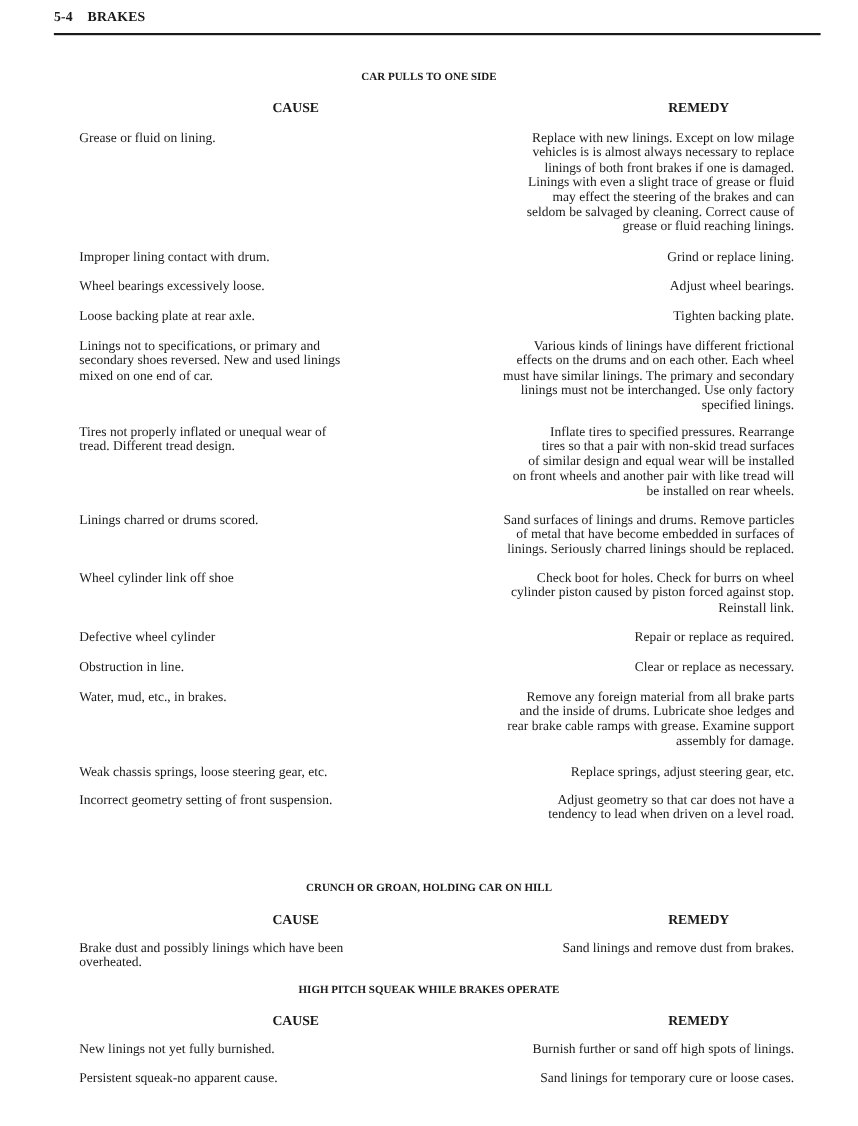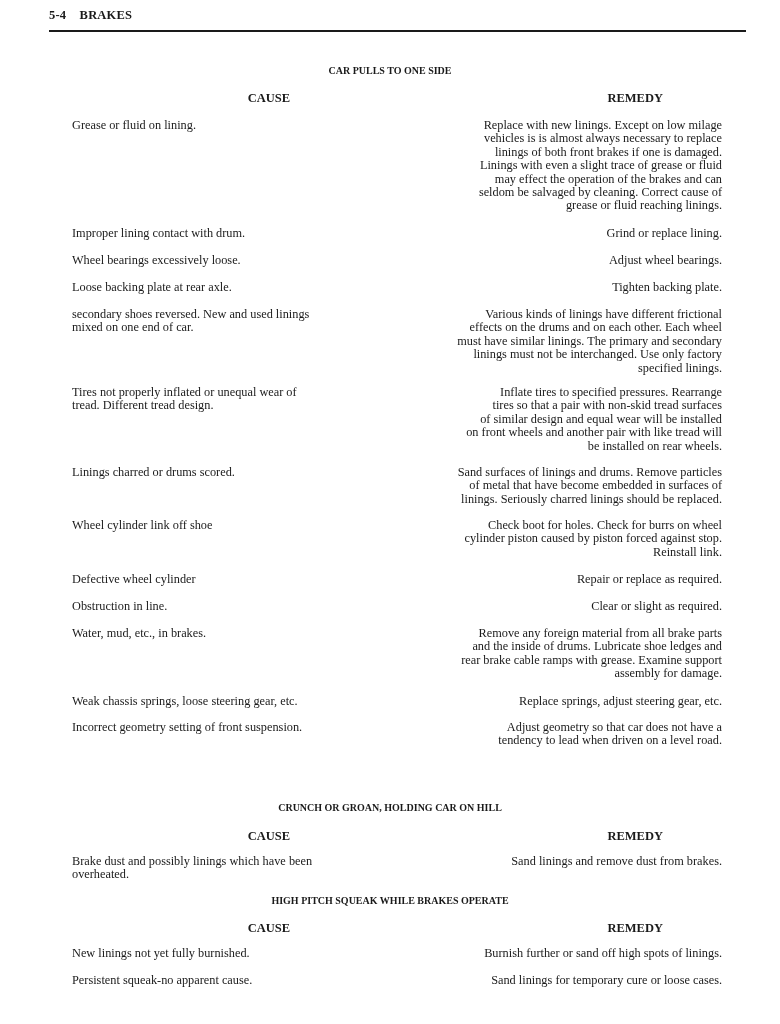--- a/index.html
+++ b/index.html
@@ -49,21 +49,21 @@
     <div class="col-head remedy-h" style="top: 91px;">REMEDY</div>
     <div class="row" style="top: 119px;">
       <div class="cause">
         <span class="line">Grease or fluid on lining.</span>
       </div>
       <div class="remedy">
         <span class="line">Replace with new linings. Except on low milage</span>
         <span class="line">vehicles is is almost always necessary to replace</span>
         <span class="line">linings of both front brakes if one is damaged.</span>
         <span class="line">Linings with even a slight trace of grease or fluid</span>
-        <span class="line">may effect the operation of the brakes and can</span>
+        <span class="line">may effect the steering of the brakes and can</span>
         <span class="line">seldom be salvaged by cleaning. Correct cause of</span>
         <span class="line">grease or fluid reaching linings.</span>
       </div>
     </div>
     <div class="row" style="top: 227px;">
       <div class="cause">
         <span class="line">Improper lining contact with drum.</span>
       </div>
       <div class="remedy">
         <span class="line">Grind or replace lining.</span>
@@ -80,20 +80,21 @@
     <div class="row" style="top: 281px;">
       <div class="cause">
         <span class="line">Loose backing plate at rear axle.</span>
       </div>
       <div class="remedy">
         <span class="line">Tighten backing plate.</span>
       </div>
     </div>
     <div class="row" style="top: 308px;">
       <div class="cause">
+        <span class="line">Linings not to specifications, or primary and</span>
         <span class="line">secondary shoes reversed. New and used linings</span>
         <span class="line">mixed on one end of car.</span>
       </div>
       <div class="remedy">
         <span class="line">Various kinds of linings have different frictional</span>
         <span class="line">effects on the drums and on each other. Each wheel</span>
         <span class="line">must have similar linings. The primary and secondary</span>
         <span class="line">linings must not be interchanged. Use only factory</span>
         <span class="line">specified linings.</span>
       </div>
@@ -137,21 +138,21 @@
       </div>
       <div class="remedy">
         <span class="line">Repair or replace as required.</span>
       </div>
     </div>
     <div class="row" style="top: 600px;">
       <div class="cause">
         <span class="line">Obstruction in line.</span>
       </div>
       <div class="remedy">
-        <span class="line">Clear or slight as required.</span>
+        <span class="line">Clear or replace as necessary.</span>
       </div>
     </div>
     <div class="row" style="top: 627px;">
       <div class="cause">
         <span class="line">Water, mud, etc., in brakes.</span>
       </div>
       <div class="remedy">
         <span class="line">Remove any foreign material from all brake parts</span>
         <span class="line">and the inside of drums. Lubricate shoe ledges and</span>
         <span class="line">rear brake cable ramps with grease. Examine support</span>

